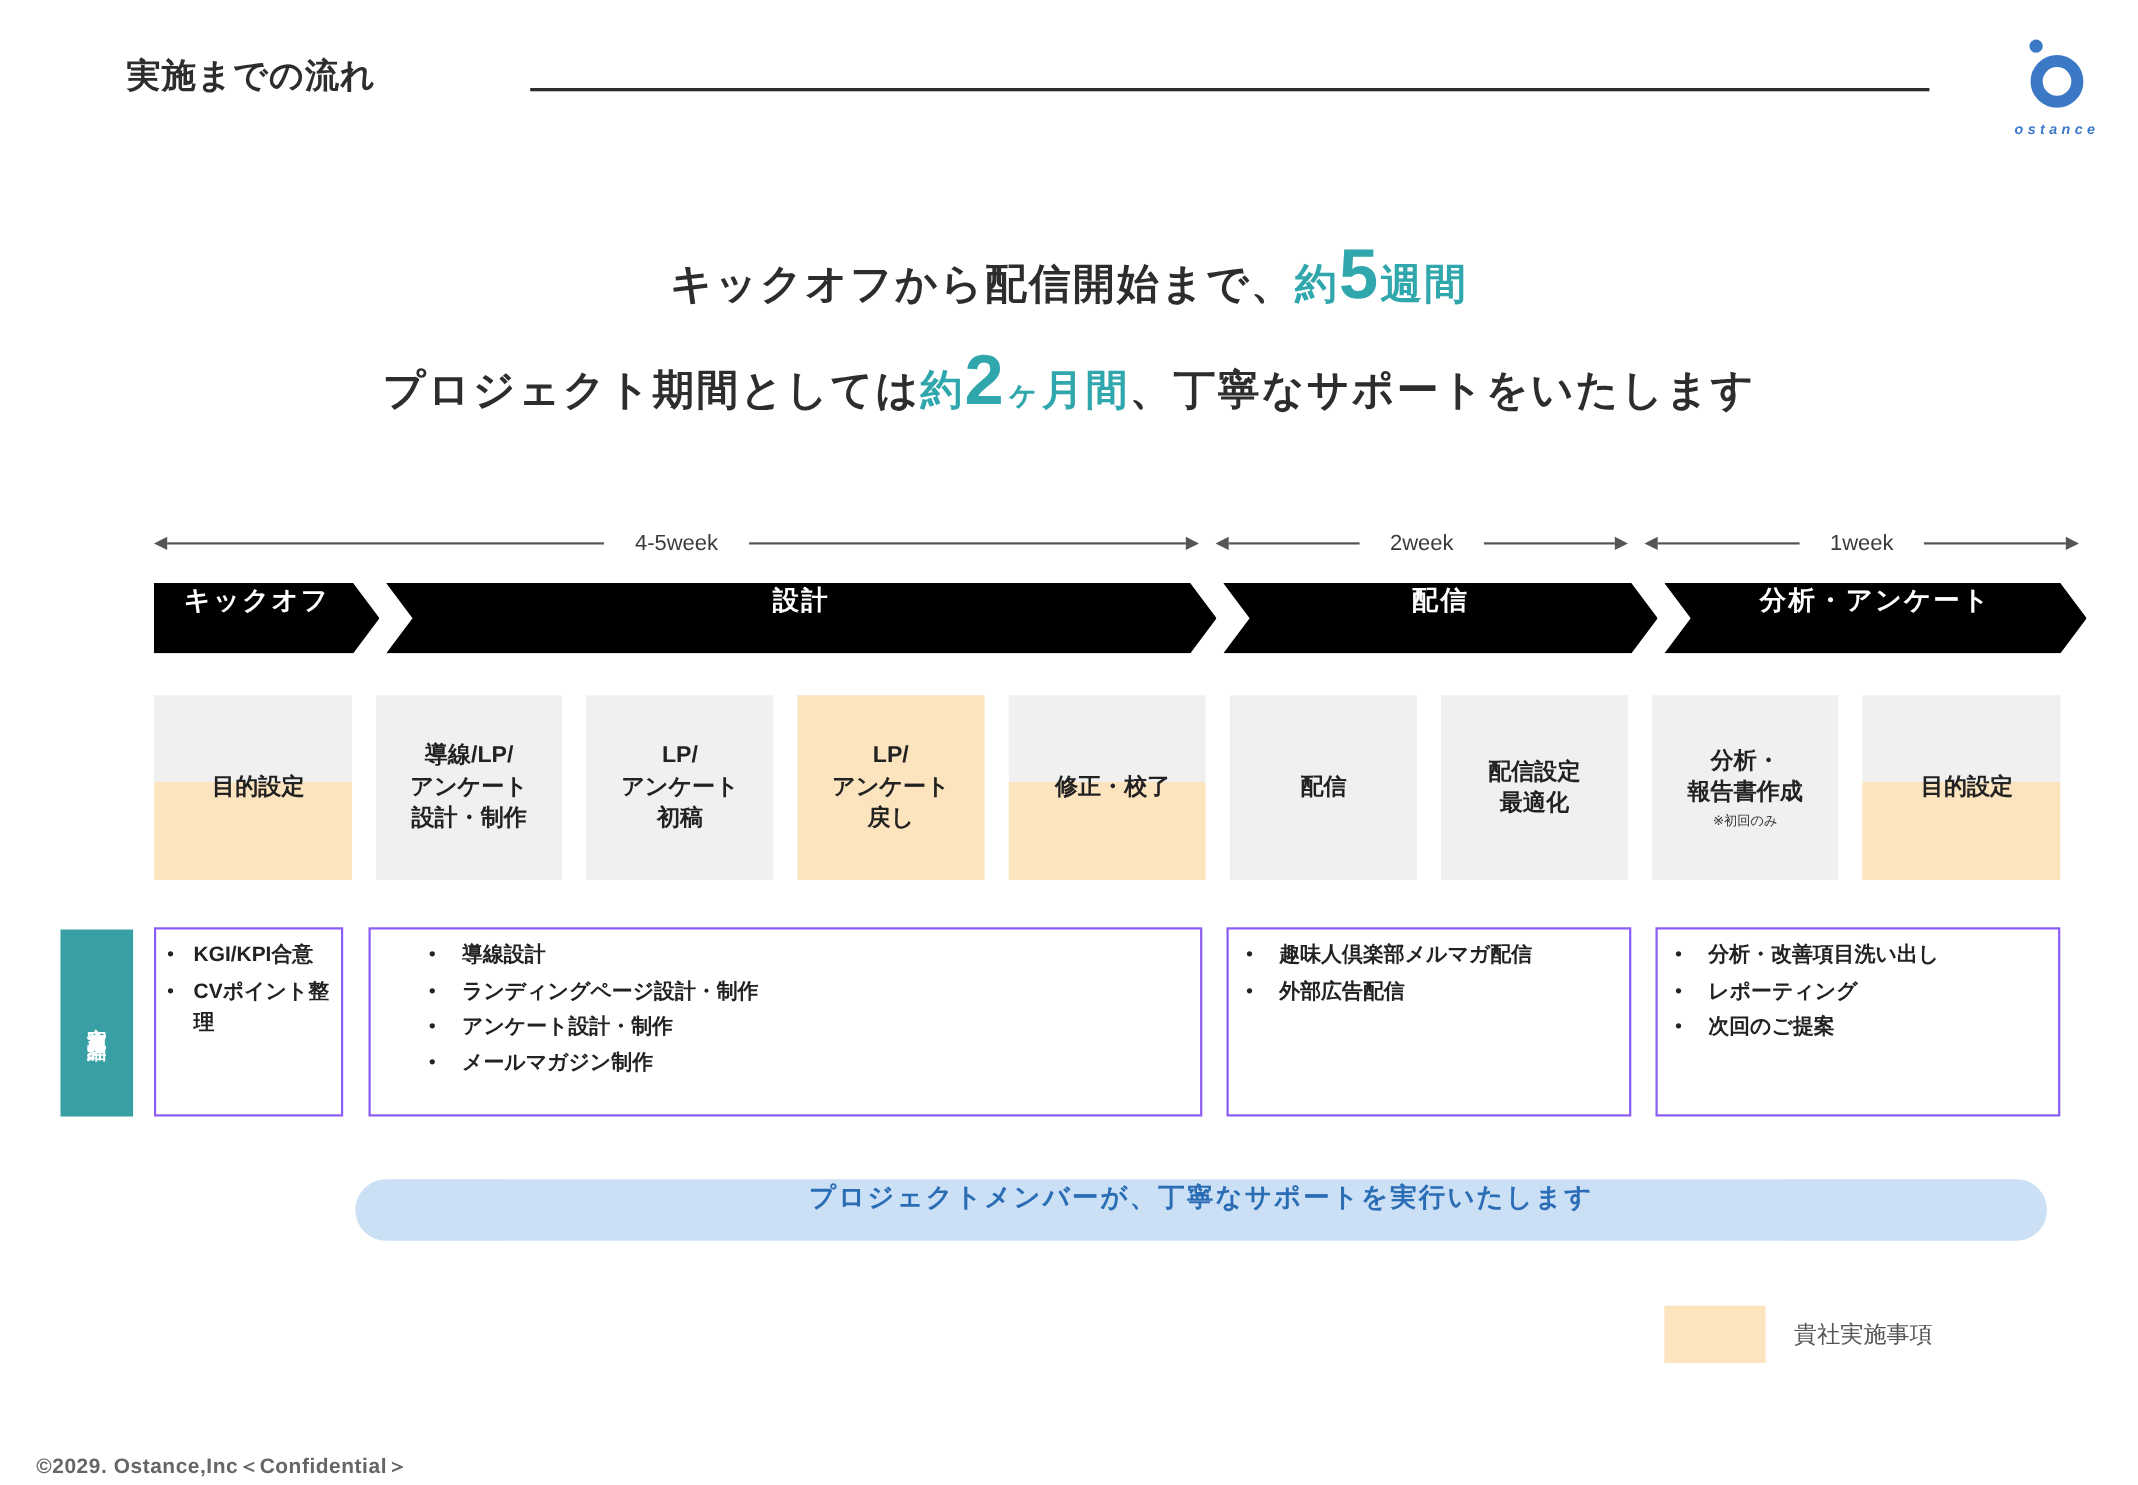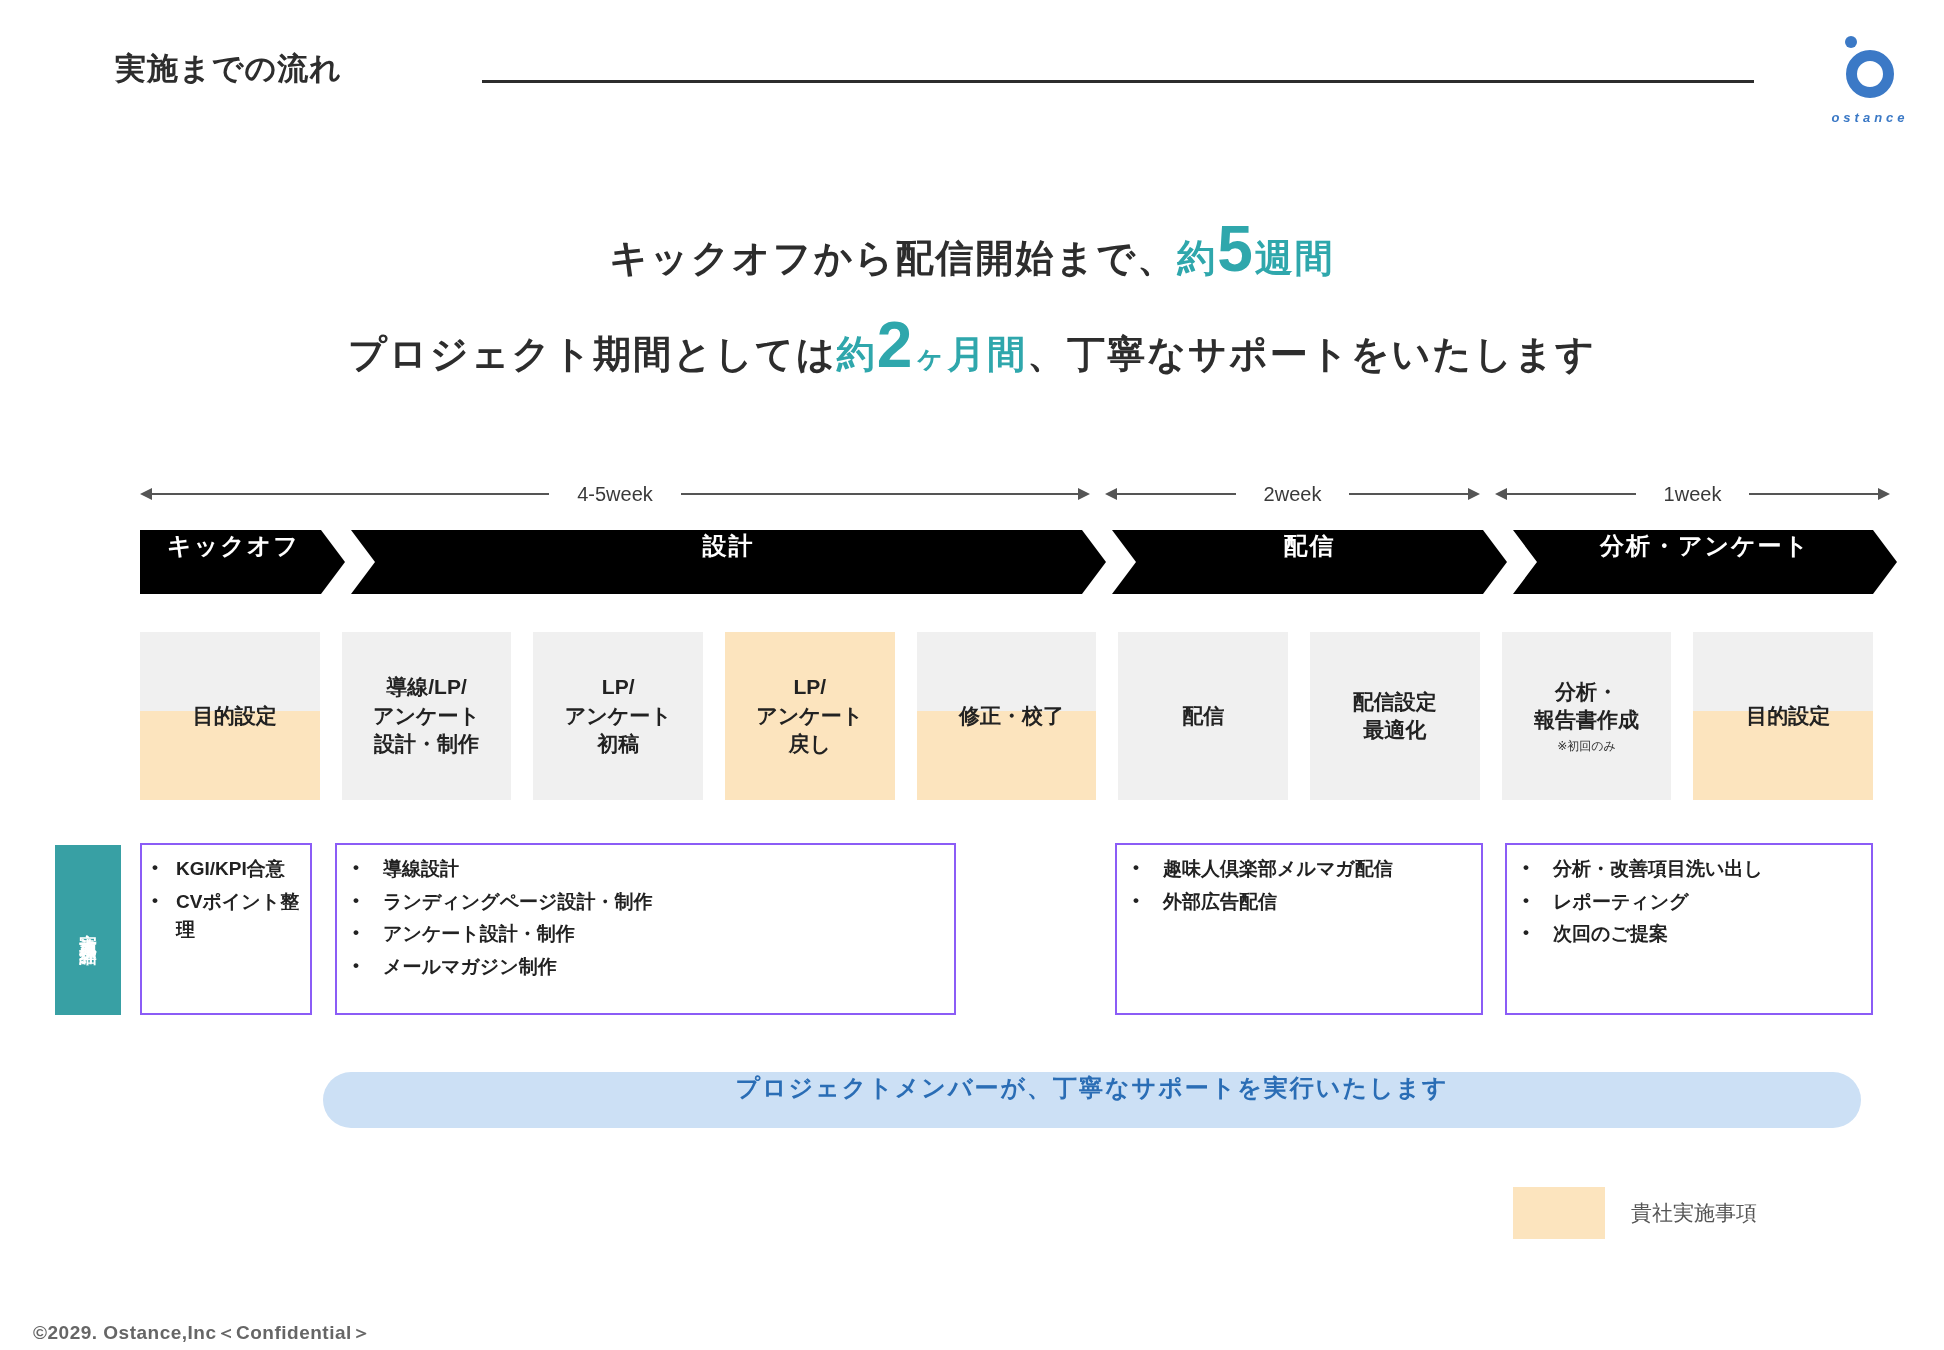--- a/index.html
+++ b/index.html
@@ -54,21 +54,21 @@
   .task-tan   { background:#fce4be; }
   .task-split { background:linear-gradient(to bottom, #f0f0f0 0 47%, #fce4be 47% 100%);padding-left:10px; }
   .task-note { font-size:12px; font-weight:normal; color:#333; margin-top:4px; }
 
   
   .detail-sidebar { position:absolute; left:55px; top:845px; width:66px; height:170px; background:#38a0a4;
     color:#fff; font-size:17px; font-weight:bold; display:flex; align-items:center; justify-content:center;
     writing-mode:vertical-rl; letter-spacing:3px; }
   .detail-box { position:absolute; top:843px; height:172px; background:#fff; border:2px solid #8b5cf6; padding:10px 6px 6px 0; }
   .detail-a { left:140px; width:172px; }
-  .detail-b { left:335px; width:621px; }
+  .detail-b { left:335px; width:758px;padding-left:37px; }
   .detail-c { left:1115px; width:368px; }
   .detail-d { left:1505px; width:368px; }
   .detail-box ul { list-style:none; }
   .detail-box li { position:relative; padding-left:46px; font-size:19px; font-weight:bold; color:#222; line-height:1.5; margin-bottom:4px; }
   .detail-box li::before { content:"•"; position:absolute; left:16px; font-size:17px; }
   .detail-a li { padding-left:34px; }
   .detail-a li::before { left:10px; }
 
   
   .banner { position:absolute; left:323px; top:1072px; width:1538px; height:56px; background:#cce0f5;

